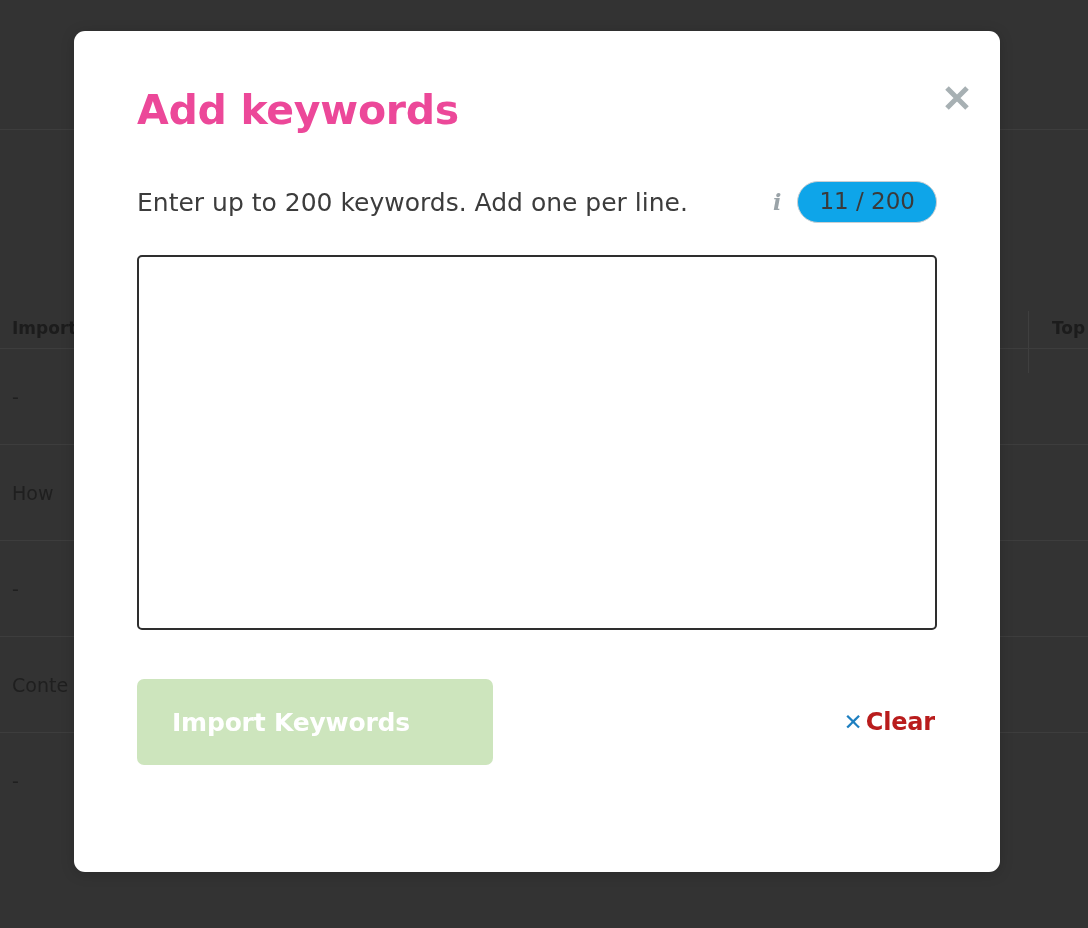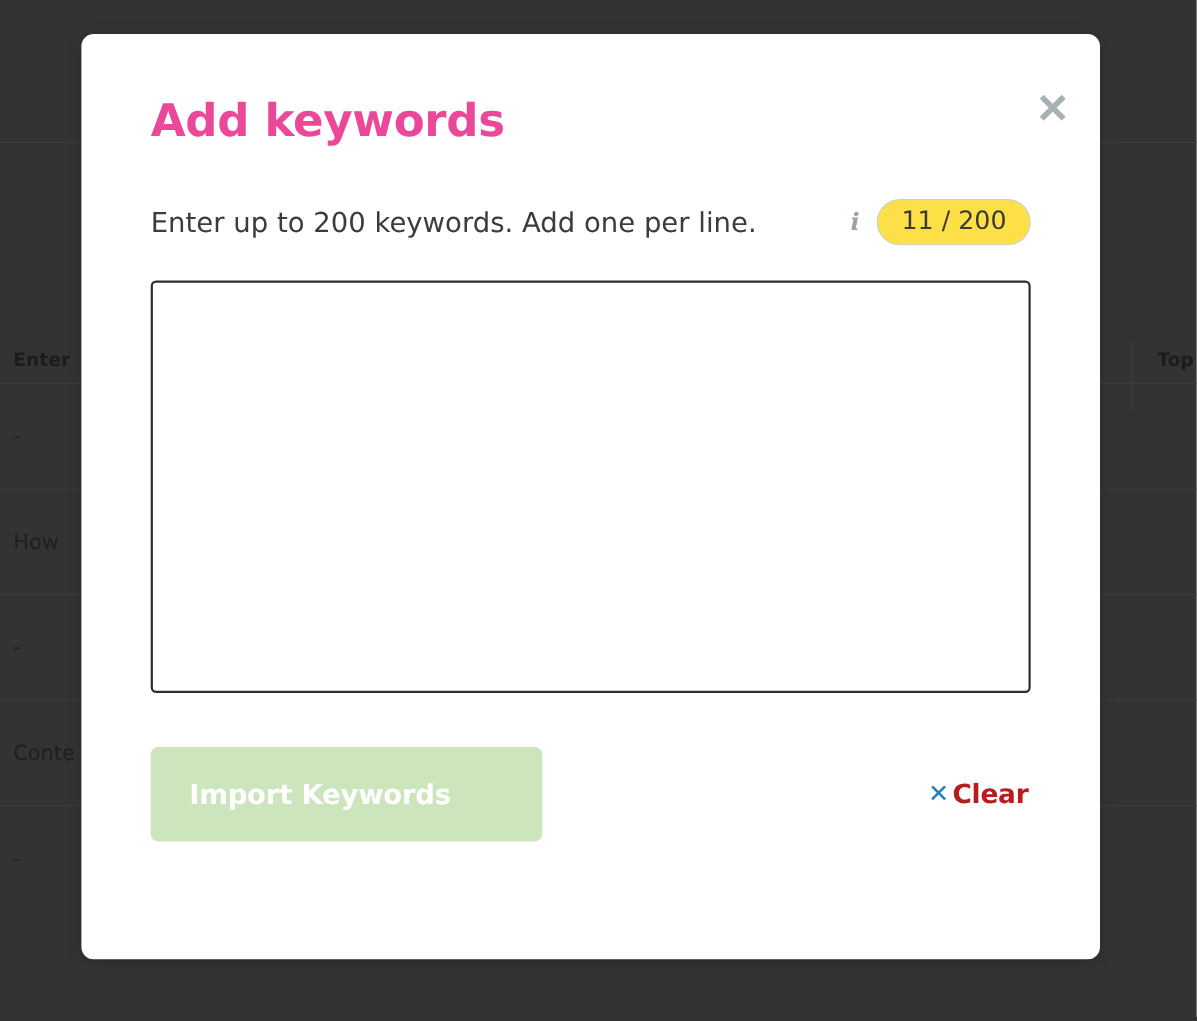--- a/index.html
+++ b/index.html
@@ -156,21 +156,21 @@
     user-select: none;
   }
 
   .counter-pill {
     border: 1px solid #c9cfd3;
     border-radius: 999px;
     padding: 6px 21px 8px 21px;
     font-size: 23px;
     color: #3a3a3a;
     white-space: nowrap;
-    background: #fde047;
+    background: #0ea5e9;
   }
 
   .keyword-textarea {
     position: absolute;
     left: 63px;
     top: 224px;
     width: 800px;
     height: 375px;
     border: 2px solid #2e2e2e;
     border-radius: 5px;
@@ -240,21 +240,21 @@
 </head>
 <body>
 
 <div class="page-backdrop">
   <div class="bg-toprow"></div>
 
   <div class="bg-table">
 
     <div class="bg-thead">
       <div class="bg-colsep"></div>
-      <div class="bg-th col-result">Enter</div>
+      <div class="bg-th col-result">Import</div>
       <div class="bg-th col-top">Top</div>
     </div>
 
     <div class="bg-row">
       <div class="bg-cell c1">-</div>
       <div class="bg-cell c2"></div>
     </div>
     <div class="bg-row">
       <div class="bg-cell c1">How</div>
       <div class="bg-cell c2"></div>

